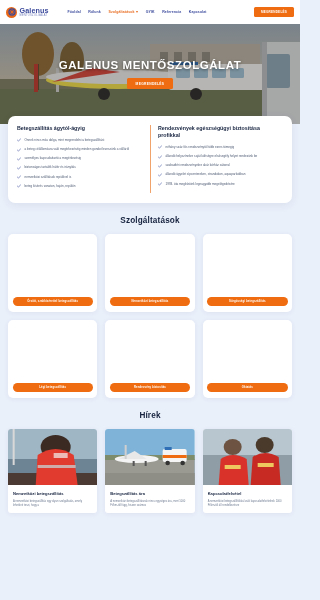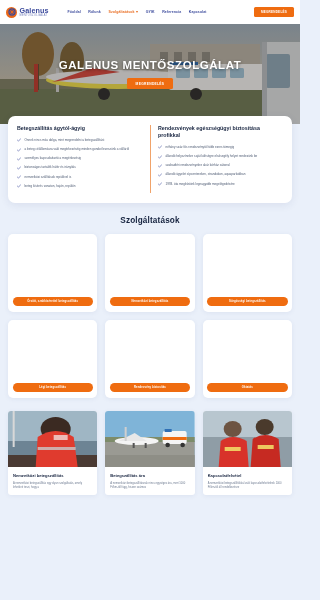--- a/index.html
+++ b/index.html
@@ -336,20 +336,21 @@
       <div class="svc-card">
         <div class="svc-btn">Rendezvény biztosítás</div>
       </div>
       <div class="svc-card">
         <div class="svc-btn">Oktatás</div>
       </div>
     </div>
   </div>
 
   <div class="news">
+    <div class="sec-title">Hírek</div>
     <div class="news-grid">
 
       <div class="news-card">
         <div class="news-img">
           <svg width="100%" height="56" viewBox="0 0 90 56" preserveAspectRatio="xMidYMid slice">
             <rect width="90" height="56" fill="#9fb6c4"></rect>
             <rect y="30" width="90" height="26" fill="#6d8494"></rect>
             <rect y="44" width="90" height="12" fill="#4a3a33"></rect>
             <rect x="5" y="0" width="2" height="36" fill="#d8d8d8"></rect>
             <ellipse cx="48" cy="18" rx="15" ry="12" fill="#3b2a22"></ellipse>

